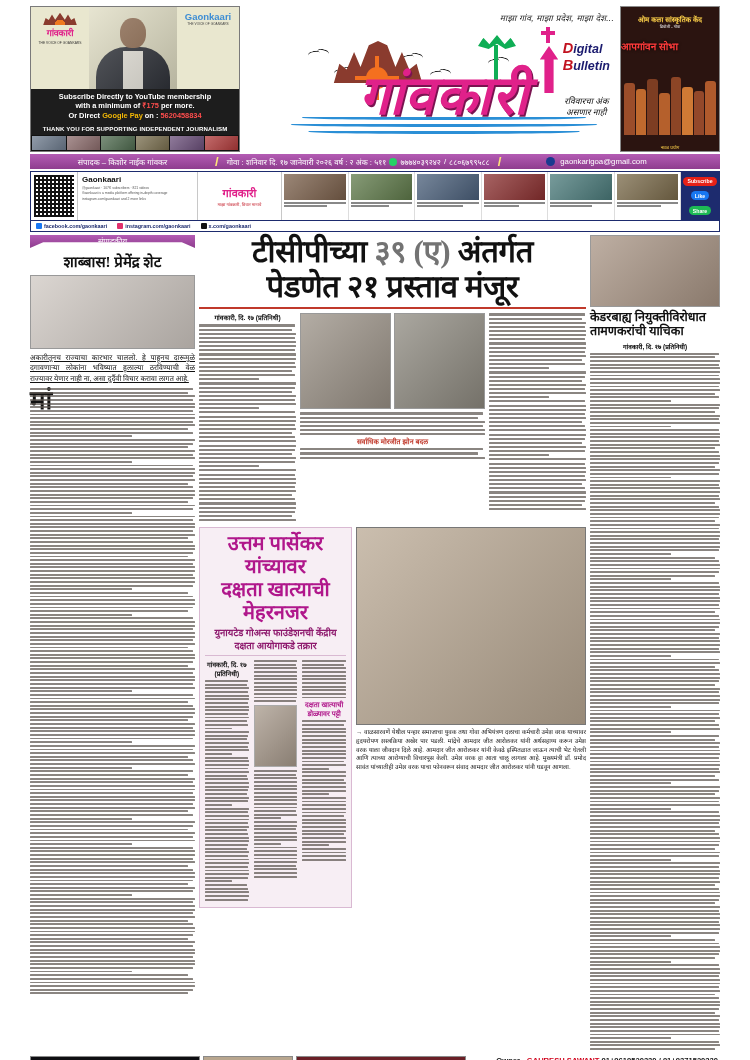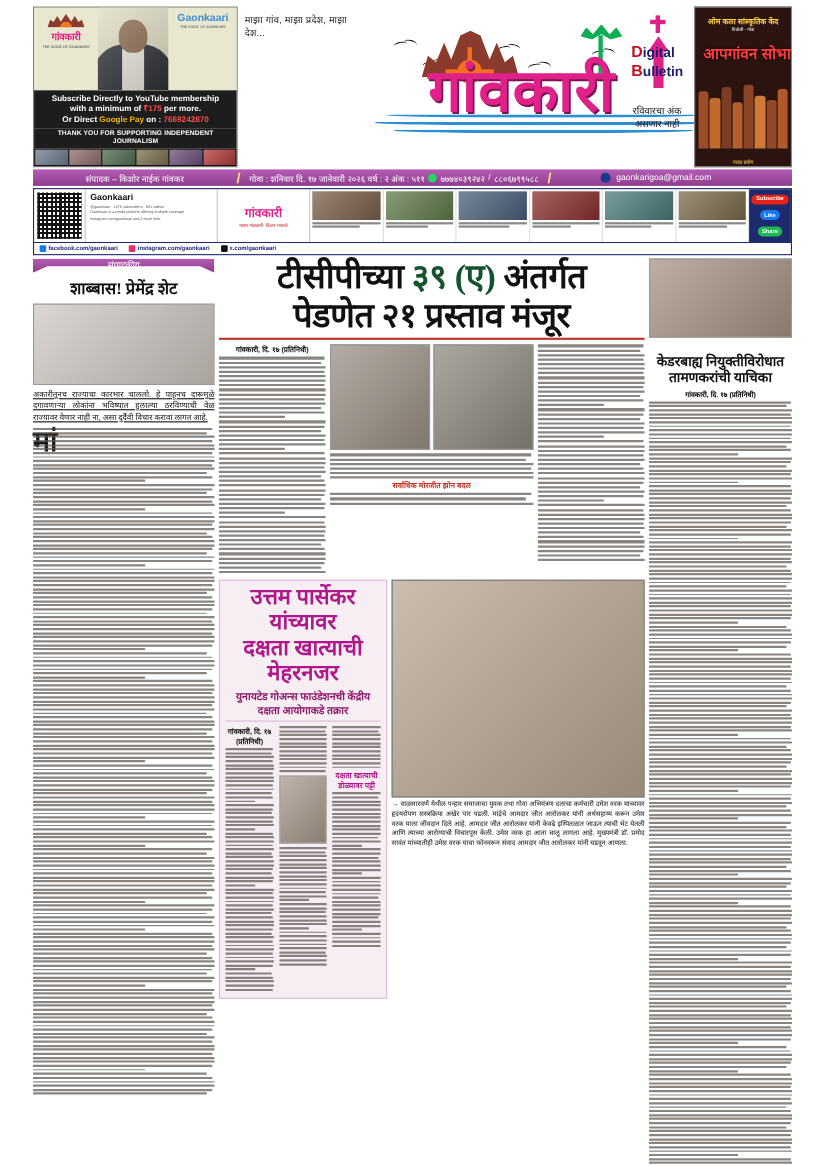--- a/index.html
+++ b/index.html
@@ -55,21 +55,21 @@
   .promo-mid { background: #1d1d1d; color: #fff; padding: 3px 4px 4px 4px; }
   .promo-mid .l1, .promo-mid .l2, .promo-mid .l3 { font-size: 7.4px; font-weight: 700; text-align: center; line-height: 1.28; }
   .promo-mid .rupee { color: #ff4d4d; }
   .promo-mid .gpay { color: #f2b705; }
   .promo-mid .gnum { color: #ff4d4d; }
   .promo-thanks { background: #1d1d1d; color: #fff; font-size: 6.1px; font-weight: 700; text-align: center; padding: 1px 0 3px; letter-spacing: .1px; }
   .promo-strip { height: 16px; display: flex; gap: 1px; background: #111; padding: 1px; }
   .promo-strip i { flex: 1; display: block; }
 
   
-  .masthead { flex: 1 1 auto; position: relative; display: flex; flex-direction: row; align-items: flex-start; justify-content: flex-start; padding-top: 6px; }
+  .masthead { flex: 1 1 auto; position: relative; display: flex; flex-direction: column; align-items: flex-end; justify-content: flex-start; padding-top: 6px; font-style: italic; }
   .tagline { font-size: 8.6px; color: #222; letter-spacing: .2px; margin-bottom: 1px; }
   .mast-art { position: relative; width: 340px; height: 116px; }
   .temple {
     position: absolute; left: 58px; top: 16px; width: 92px; height: 42px;
     background: #8a3b2e;
     clip-path: polygon(2% 100%, 8% 54%, 16% 68%, 24% 26%, 31% 62%, 40% 10%, 50% 0%, 60% 10%, 69% 62%, 76% 26%, 84% 68%, 92% 54%, 98% 100%);
   }
   .temple-sun { position: absolute; left: 92px; top: 42px; width: 22px; height: 22px; border-radius: 50%; background: #f4701f; }
   .temple-sun::before, .temple-sun::after {
     content:""; position:absolute; left:-11px; top:9px; width:44px; height:4px; background:#f4701f;
@@ -98,21 +98,21 @@
   .bird::after { content:""; position:absolute; left: 9px; top:-1px; width: 12px; height: 6px; border-top: 1.6px solid #111; border-radius: 50%; transform: rotate(24deg); }
 
   .digital { position: absolute; right: 4px; top: 34px; text-align: left; }
   .digital .d1, .digital .d2 { font-size: 12.5px; font-weight: 700; color: #1a1a6e; line-height: 1.18; }
   .digital .cap { color: #c1121f; font-size: 14.5px; }
   .digital .note { margin-top: 22px; font-size: 8.6px; color: #111; text-align: center; line-height: 1.3; }
 
   .rightad { width: 100px; border: 1px solid #8a8a8a; background: #2b1410; position: relative; overflow: hidden; }
   .rightad .ra-t1 { color: #ffd24a; font-size: 7px; font-weight: 700; text-align: center; padding-top: 8px; }
   .rightad .ra-t2 { color: #fff; font-size: 4px; text-align: center; }
-  .rightad .ra-t3 { color: #ff3b3b; font-size: 14px; font-weight: 700; text-align: right; padding-top: 10px; text-shadow: 0 0 3px #000; }
+  .rightad .ra-t3 { color: #ff3b3b; font-size: 10px; font-weight: 700; text-align: left; padding-top: 10px; text-shadow: 0 0 3px #000; }
   .rightad .troupe { position: absolute; left: 0; bottom: 16px; width: 100%; height: 62px; display: flex; align-items: flex-end; gap: 1px; padding: 0 3px; }
   .rightad .troupe i { flex: 1; background: #b4651f; border-radius: 3px 3px 0 0; }
   .rightad .ra-f { position: absolute; left: 0; bottom: 1px; width: 100%; text-align: center; color: #ffd24a; font-size: 4.6px; }
 
   
   .infobar {
     margin: 2px 30px 0 30px; height: 15px;
     background: linear-gradient(180deg,#b45cb4,#8e3d8e);
     display: flex; align-items: center; color: #fff;
     font-size: 7.8px; position: relative;
@@ -176,21 +176,21 @@
   .edit-body { margin-top: 4px; }
   .edit-body .lead { font-size: 7.3px; color: #111; line-height: 1.42; text-align: justify; font-family: "Liberation Serif", serif; text-decoration: underline; }
   .dropcap { float: left; font-family: "Liberation Serif", serif; font-size: 26px; font-weight: 700; line-height: .82; padding: 2px 3px 0 0; color: #111; }
 
   .hl-box { border-bottom: 2px solid #c0392b; padding-bottom: 3px; }
   .headline1 {
     font-family: "Liberation Serif", serif; font-weight: 700;
     font-size: 31px; line-height: 1.12; text-align: center; color: #111;
     letter-spacing: -.3px;
   }
-  .headline1 .red { color: #14532d; }
+  .headline1 .red { color: #737373; }
   .subhead1 { font-family: "Liberation Serif", serif; font-size: 15px; text-align: center; color: #111; margin-top: 3px; }
 
   .story1 { display: flex; gap: 4px; margin-top: 4px; }
   .s1-c1 { width: 97px; }
   .s1-c2 { flex: 1; }
   .s1-c3 { width: 97px; }
   .dateline { font-size: 6.6px; font-weight: 700; text-align: center; color: #111; margin-bottom: 2px; }
   .photo-pair { display: flex; gap: 3px; height: 96px; }
   .photo-pair .ph { flex: 1; border: 1px solid #999; }
   .redsub { color: #c0392b; font-weight: 700; font-size: 7px; text-align: center; margin: 2px 0; }
@@ -202,21 +202,21 @@
   .subhead2 { font-family: "Liberation Serif", serif; font-size: 9.6px; font-weight: 700; text-align: center; color: #8e1a6e; margin-top: 2px; padding-bottom: 3px; border-bottom: 1px solid #d9b9d2; }
   .s2-cols { display: flex; gap: 5px; margin-top: 4px; }
   .s2-col { flex: 1; }
   .s2-photo { height: 62px; border: 1px solid #aaa; margin: 3px 0; }
   .s2-right { width: 230px; }
   .s2-right .bigphoto { height: 198px; border: 1px solid #777; }
   .caption { margin-top: 3px; font-size: 6.2px; line-height: 1.4; color: #111; text-align: justify; }
 
   
   .r-photo { height: 72px; border: 1px solid #999; }
-  .r-head { font-family: "Liberation Serif", serif; font-weight: 700; font-size: 12.5px; line-height: 1.15; text-align: center; margin-top: 15px; color: #111; }
+  .r-head { font-family: "Liberation Serif", serif; font-weight: 700; font-size: 12.5px; line-height: 1.15; margin-top: 3px; color: #111; }
   .r-date { font-size: 6.4px; font-weight: 700; text-align: center; margin: 3px 0 2px; }
 
   
   .bottomad { margin: 4px 30px 0 30px; display: flex; gap: 3px; height: 112px; }
   .ba-img { border: 1px solid #8a8a8a; }
   .ba-ext { width: 170px; background: #0e0e12; position: relative; }
   .ba-thali { width: 90px; background: #b8a68e; position: relative; }
 
   .ba-logo { width: 170px; background: #6a1f26; display: flex; flex-direction: column; align-items: center; justify-content: center; position: relative; }
 
@@ -250,21 +250,21 @@
           <div class="mini-word2">Gaonkaari</div>
           <div class="tiny">THE VOICE OF GOANKARS</div>
         </div>
       </div>
       <div class="promo-mid">
         <div class="l1">Subscribe Directly to YouTube membership</div>
         <div class="l2">
           <span>with a minimum of </span><span class="rupee">₹175</span><span> per more.</span>
         </div>
         <div class="l3">
-          <span>Or Direct </span><span class="gpay">Google Pay</span><span> on : </span><span class="gnum">7669242870</span>
+          <span>Or Direct </span><span class="gpay">Google Pay</span><span> on : </span><span class="gnum">5620458834</span>
         </div>
       </div>
       <div class="promo-thanks">THANK YOU FOR SUPPORTING INDEPENDENT JOURNALISM</div>
       <div class="promo-strip">
         <i class="ph" style="background:#6d7b8d"></i>
           <i class="ph" style="background:#8d6d6d"></i>
         <i class="ph" style="background:#4f6b4f"></i>
           <i class="ph" style="background:#7a6f4f"></i>
         <i class="ph" style="background:#6b4f7a"></i>
           <i class="ph" style="background:#b03a3a"></i>

